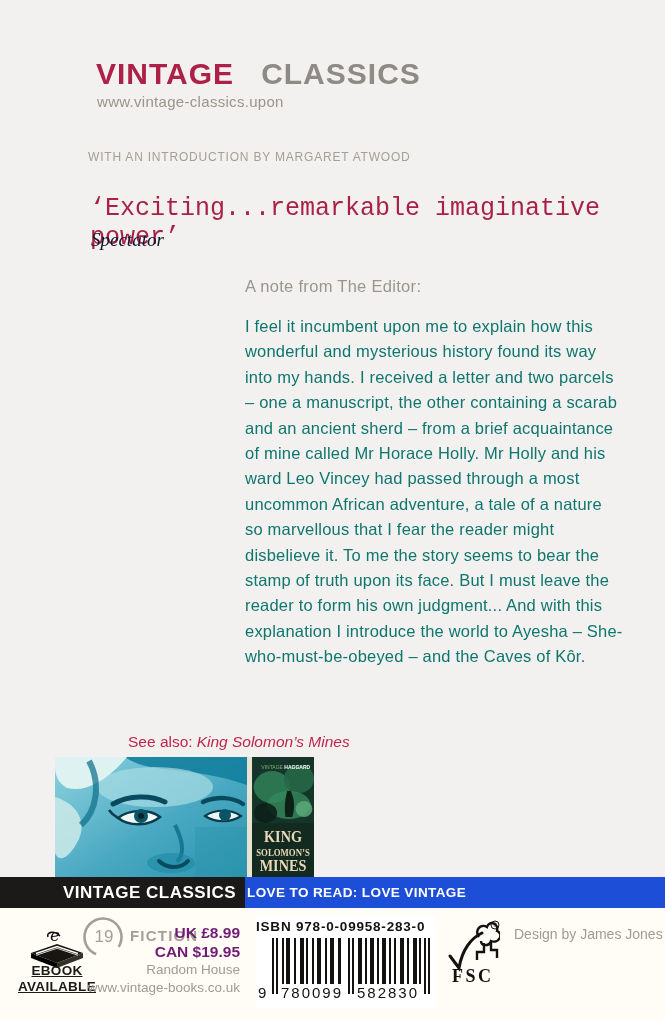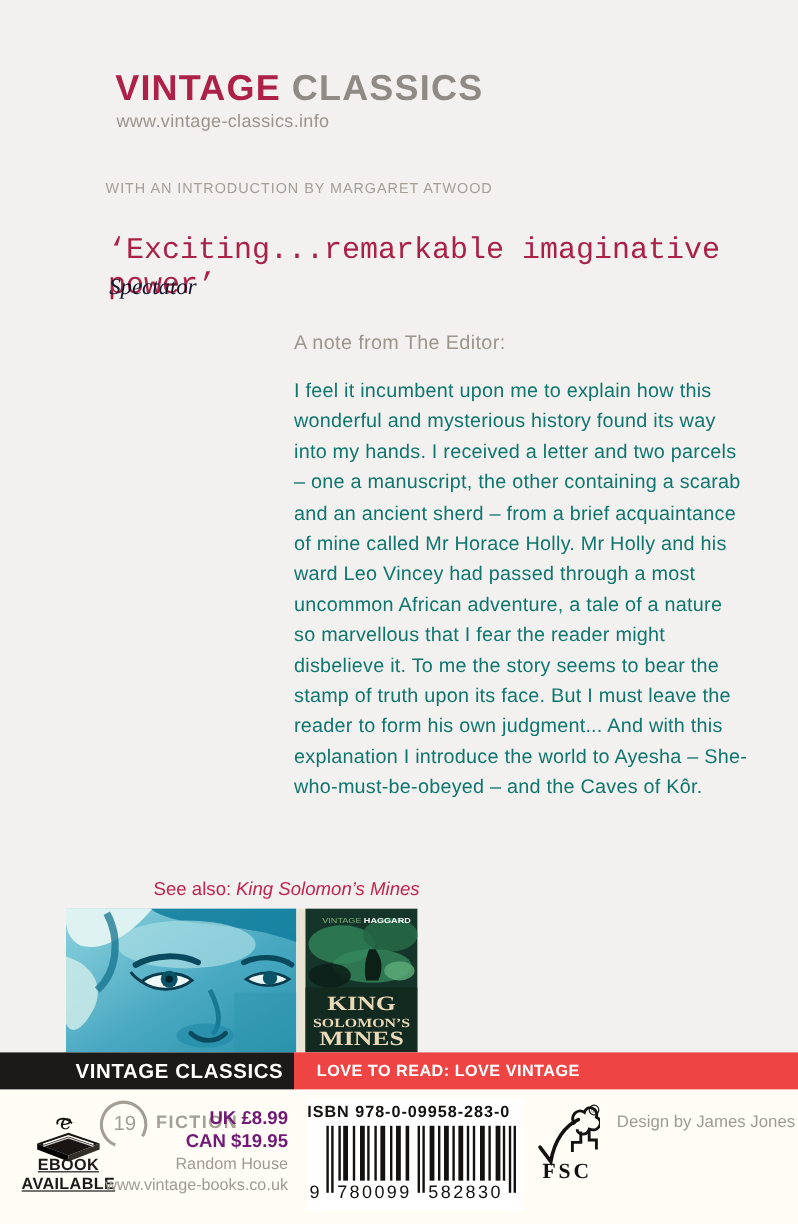--- a/index.html
+++ b/index.html
@@ -4,39 +4,39 @@
 <style>
   html,body{margin:0;padding:0;background:#d8d8d8;}
   .page{
     position:relative;width:665px;height:1020px;margin:0 auto;
     background:#f2f1ef;overflow:hidden;
     font-family:"Liberation Sans",sans-serif;
   }
   
   .brand{position:absolute;left:96px;top:57px;font-size:30px;font-weight:bold;letter-spacing:1px;}
   .brand .v{color:#ad2148;}
-  .brand .c{color:#8f8a84;margin-left:9px;}
+  .brand .c{color:#8f8a84;margin-left:27px;}
   .brand-url{position:absolute;left:97px;top:93px;font-size:15px;color:#9b948c;letter-spacing:.3px;}
   
   .intro-line{position:absolute;left:88px;top:150px;font-size:12px;color:#a59e96;letter-spacing:.8px;}
   .quote{position:absolute;left:90px;top:194px;font-family:Liberation Mono, monospace;font-size:25px;color:#a92147;}
   .quote-src{position:absolute;left:91px;top:229px;font-family:"Liberation Serif","DejaVu Serif",serif;font-style:italic;font-size:19px;color:#0f172a;}
   
   .note-head{position:absolute;left:245px;top:277px;font-size:16.5px;color:#9c958c;letter-spacing:.3px;}
   .note-body{position:absolute;left:245px;top:314px;width:378px;font-size:16.5px;line-height:25.4px;color:#0f766e;letter-spacing:.2px;}
   
   .see-also{position:absolute;left:128px;top:733px;font-size:15.5px;color:#c0254e;}
   .see-also .title{font-style:italic;margin-left:4px;}
   .cover-left{position:absolute;left:55px;top:757px;width:192px;height:120px;}
-  .cover-right{position:absolute;left:247px;top:757px;width:101px;height:120px;}
+  .cover-right{position:absolute;left:247px;top:757px;width:67px;height:120px;}
   .cover-left svg,.cover-right svg{display:block;width:100%;height:100%;}
   
   .bar{position:absolute;left:0;top:877px;width:665px;height:31px;display:flex;}
   .bar-black{width:245px;background:#1b1a19;color:#fff;display:flex;align-items:center;justify-content:flex-end;padding-right:9px;box-sizing:border-box;font-size:17px;font-weight:bold;letter-spacing:.5px;}
-  .bar-red{flex:1;background:#ef4444;color:#fff;display:flex;align-items:center;padding-left:19px;font-size:13.5px;font-weight:bold;letter-spacing:.4px;text-align:right;}
+  .bar-red{flex:1;background:#1d4ed8;color:#fff;display:flex;align-items:center;padding-left:2px;font-size:13.5px;font-weight:bold;letter-spacing:.4px;text-align:right;}
   
   .footer{position:absolute;left:0;top:908px;width:665px;height:112px;background:#fffdf6;}
   .ebook-icon{position:absolute;left:24px;top:18px;width:64px;height:44px;}
   .ebook-label{position:absolute;left:12px;top:55px;width:90px;text-align:center;font-size:13.5px;font-weight:bold;color:#1d1b19;line-height:16px;letter-spacing:.3px;text-decoration:underline;}
   .c19{position:absolute;left:82px;top:8px;width:42px;height:42px;}
   .c19 text{font-family:"Liberation Sans",sans-serif;}
   .fiction{position:absolute;left:130px;top:19px;font-size:15px;font-weight:bold;color:#a59e96;letter-spacing:1.2px;}
   .prices{position:absolute;left:150px;top:15px;width:90px;text-align:right;font-size:15.5px;font-weight:bold;color:#701a75;line-height:19px;}
   .rh{position:absolute;left:60px;top:53px;width:180px;text-align:right;font-size:13.5px;color:#a19a92;line-height:18px;}
   .barcode-wrap{position:absolute;left:256px;top:8px;width:180px;background:#ffffff;padding-bottom:2px;}
@@ -45,21 +45,21 @@
   .design-credit{position:absolute;left:514px;top:18px;font-size:14px;color:#a19a92;}
 </style>
 </head>
 <body>
 
 <div class="page">
 
   <div class="brand">
     <span class="v">VINTAGE</span><span class="c">CLASSICS</span>
   </div>
-  <div class="brand-url">www.vintage-classics.info</div>
+  <div class="brand-url">www.vintage-classics.upon</div>
 
   <div class="intro-line">WITH AN INTRODUCTION BY MARGARET ATWOOD</div>
   <div class="quote">‘Exciting...remarkable imaginative power’</div>
   <div class="quote-src">Spectator</div>
 
   <div class="note-head">A note from The Editor:</div>
   <div class="note-body">I feel it incumbent upon me to explain how this wonderful and mysterious history found its way into my hands. I received a letter and two parcels – one a manuscript, the other containing a scarab and an ancient sherd – from a brief acquaintance of mine called Mr Horace Holly. Mr Holly and his ward Leo Vincey had passed through a most uncommon African adventure, a tale of a nature so marvellous that I fear the reader might disbelieve it. To me the story seems to bear the stamp of truth upon its face. But I must leave the reader to form his own judgment... And with this explanation I introduce the world to Ayesha – She-who-must-be-obeyed – and the Caves of Kôr.</div>
 
   <div class="see-also">
     <span>See also:</span><span class="title">King Solomon’s Mines</span>

